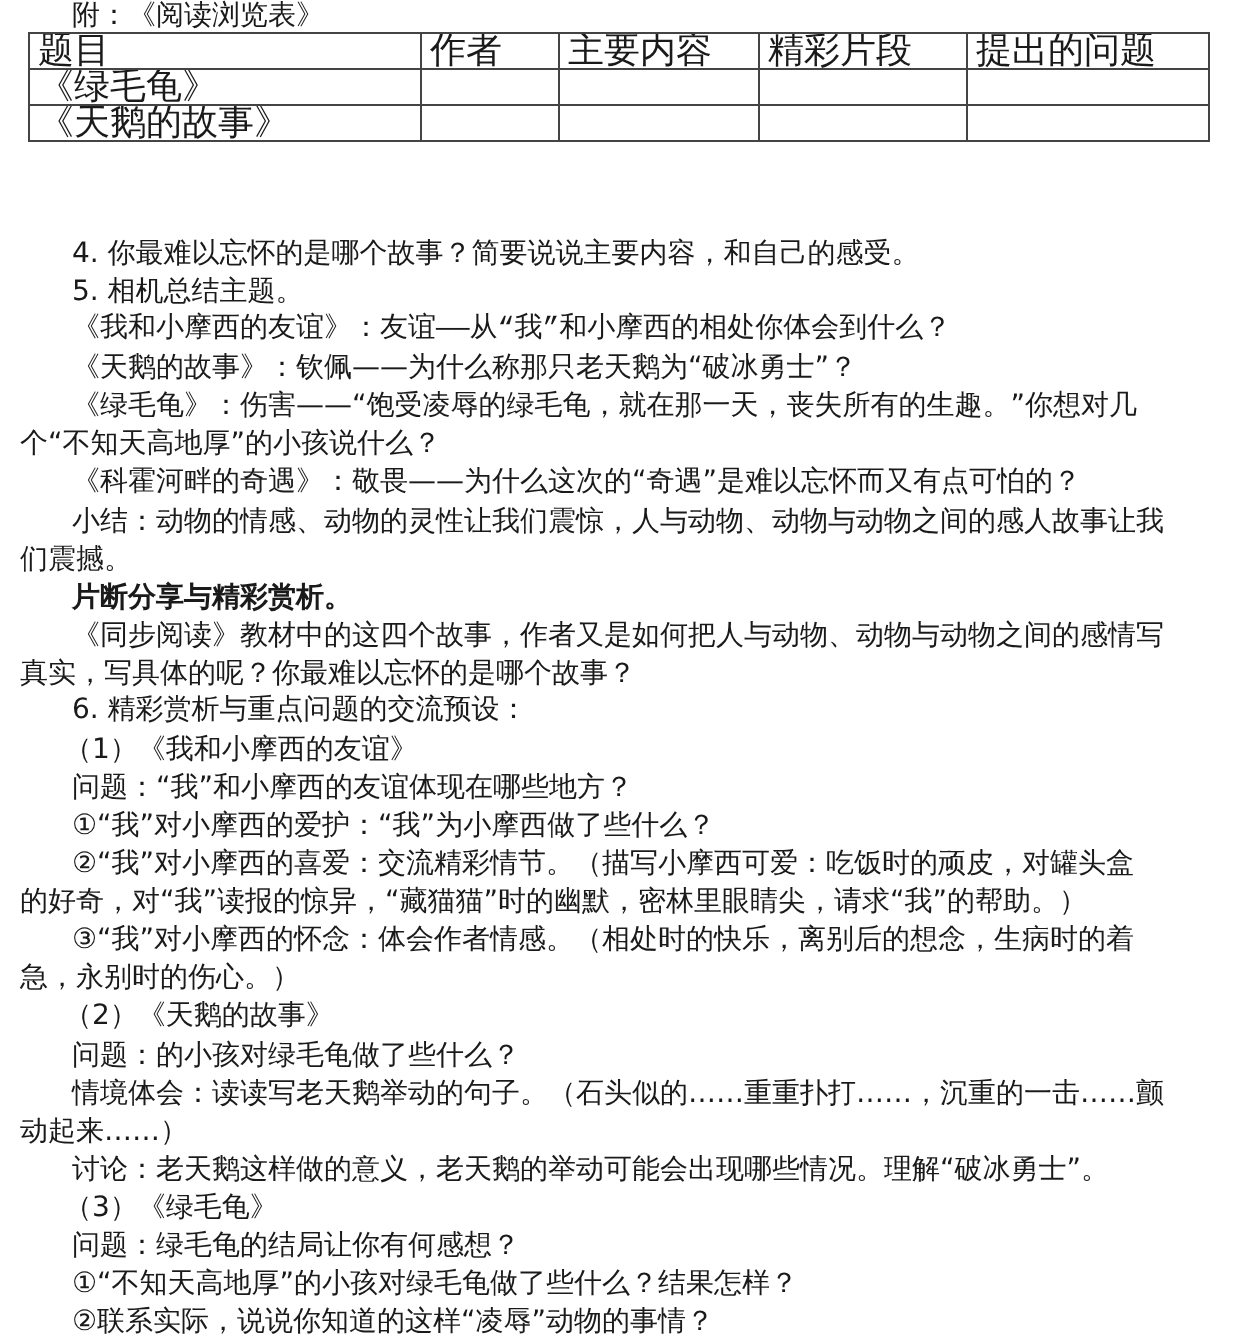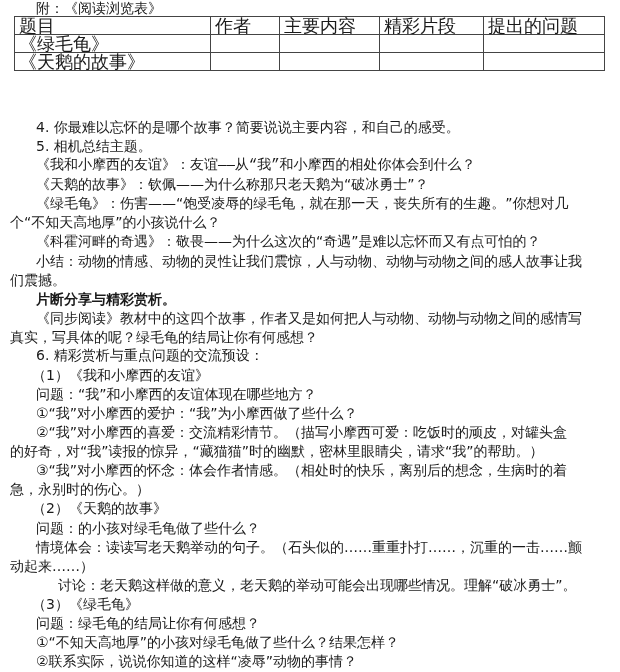--- a/index.html
+++ b/index.html
@@ -53,30 +53,30 @@
 <div class="line" style="left: 36px; top: 136.071px;">5. 相机总结主题。</div>
 <div class="line" style="left: 36px; top: 155.143px; font-family: Liberation Mono, monospace;">《我和小摩西的友谊》：友谊——从“我”和小摩西的相处你体会到什么？</div>
 <div class="line" style="left: 36px; top: 174.214px;">《天鹅的故事》：钦佩——为什么称那只老天鹅为“破冰勇士”？</div>
 <div class="line" style="left: 36px; top: 193.286px;">《绿毛龟》：伤害——“饱受凌辱的绿毛龟，就在那一天，丧失所有的生趣。”你想对几</div>
 <div class="line" style="left: 10px; top: 212.357px;">个“不知天高地厚”的小孩说什么？</div>
 <div class="line" style="left: 36px; top: 231.429px;">《科霍河畔的奇遇》：敬畏——为什么这次的“奇遇”是难以忘怀而又有点可怕的？</div>
 <div class="line" style="left: 36px; top: 250.5px;">小结：动物的情感、动物的灵性让我们震惊，人与动物、动物与动物之间的感人故事让我</div>
 <div class="line" style="left: 10px; top: 269.571px;">们震撼。</div>
 <div class="line bold" style="left: 36px; top: 288.643px;">片断分享与精彩赏析。</div>
 <div class="line" style="left: 36px; top: 307.714px;">《同步阅读》教材中的这四个故事，作者又是如何把人与动物、动物与动物之间的感情写</div>
-<div class="line" style="left: 10px; top: 326.786px;">真实，写具体的呢？绿毛龟的结局让你有何感想？</div>
+<div class="line" style="left: 10px; top: 326.786px;">真实，写具体的呢？你最难以忘怀的是哪个故事？</div>
 <div class="line" style="left: 36px; top: 345px;">6. 精彩赏析与重点问题的交流预设：</div>
 <div class="line" style="left: 32px; top: 364.929px;">（1）《我和小摩西的友谊》</div>
 <div class="line" style="left: 36px; top: 384px;">问题：“我”和小摩西的友谊体现在哪些地方？</div>
 <div class="line" style="left: 36px; top: 403.071px;">①“我”对小摩西的爱护：“我”为小摩西做了些什么？</div>
 <div class="line" style="left: 36px; top: 422.143px;">②“我”对小摩西的喜爱：交流精彩情节。（描写小摩西可爱：吃饭时的顽皮，对罐头盒</div>
 <div class="line" style="left: 10px; top: 441.214px;">的好奇，对“我”读报的惊异，“藏猫猫”时的幽默，密林里眼睛尖，请求“我”的帮助。）</div>
 <div class="line" style="left: 36px; top: 460.286px;">③“我”对小摩西的怀念：体会作者情感。（相处时的快乐，离别后的想念，生病时的着</div>
 <div class="line" style="left: 10px; top: 479.357px;">急，永别时的伤心。）</div>
 <div class="line" style="left: 32px; top: 498.429px;">（2）《天鹅的故事》</div>
 <div class="line" style="left: 36px; top: 517.5px;">问题：的小孩对绿毛龟做了些什么？</div>
 <div class="line" style="left: 36px; top: 536.571px;">情境体会：读读写老天鹅举动的句子。（石头似的……重重扑打……，沉重的一击……颤</div>
 <div class="line" style="left: 10px; top: 555.643px;">动起来……）</div>
-<div class="line" style="left: 36px; top: 574.714px; margin-left: 22px;">讨论：老天鹅这样做的意义，老天鹅的举动可能会出现哪些情况。理解“破冰勇士”。</div>
+<div class="line" style="left: 36px; top: 574.714px;">讨论：老天鹅这样做的意义，老天鹅的举动可能会出现哪些情况。理解“破冰勇士”。</div>
 <div class="line" style="left: 32px; top: 593.786px;">（3）《绿毛龟》</div>
 <div class="line" style="left: 36px; top: 612.857px;">问题：绿毛龟的结局让你有何感想？</div>
 <div class="line" style="left: 36px; top: 631.929px;">①“不知天高地厚”的小孩对绿毛龟做了些什么？结果怎样？</div>
 <div class="line" style="left: 36px; top: 651px;">②联系实际，说说你知道的这样“凌辱”动物的事情？</div>
 
 </body></html>

